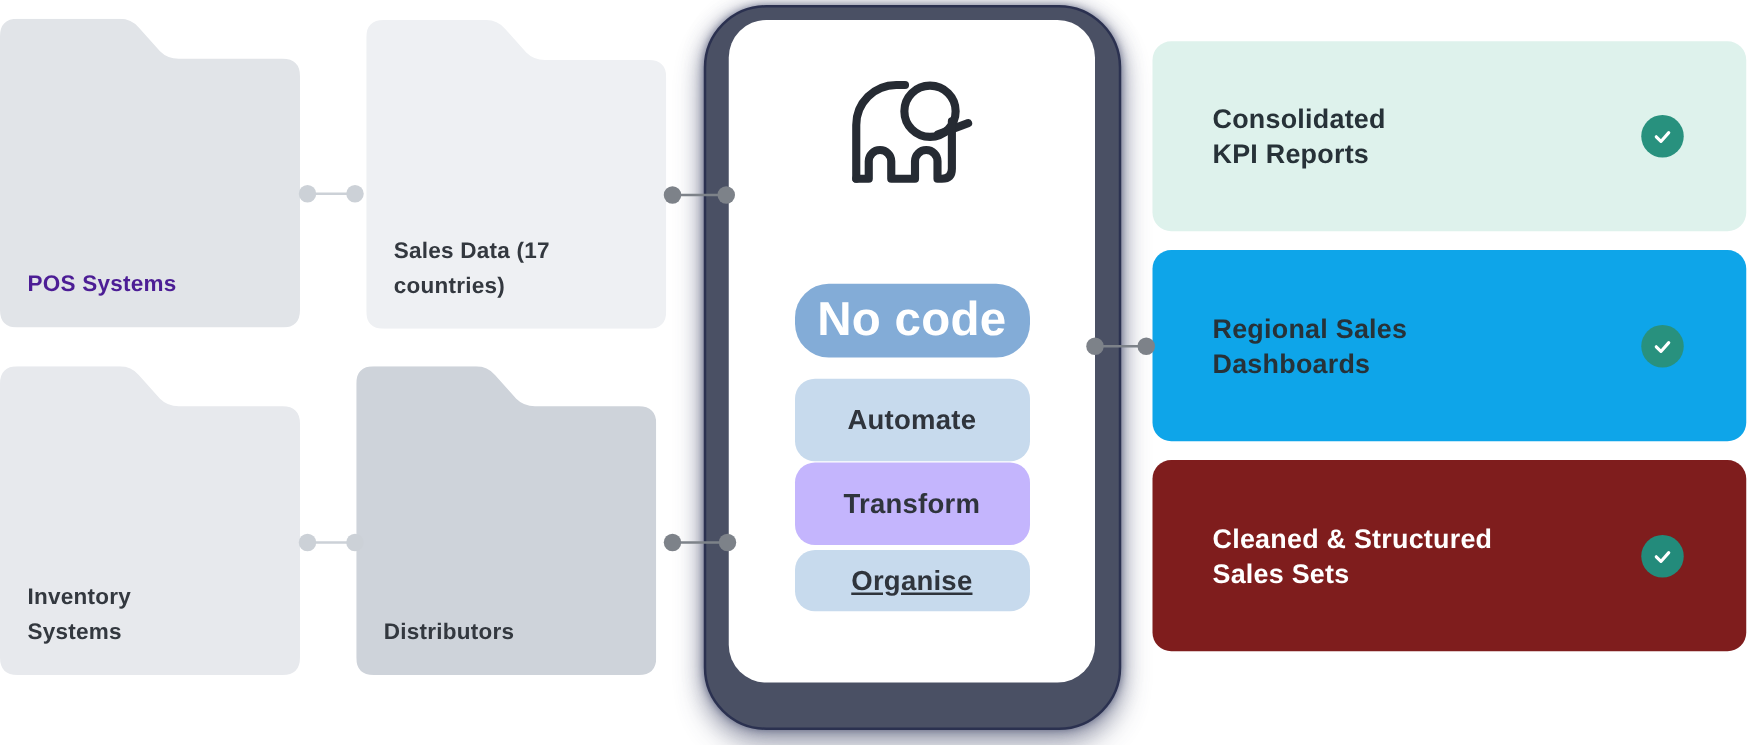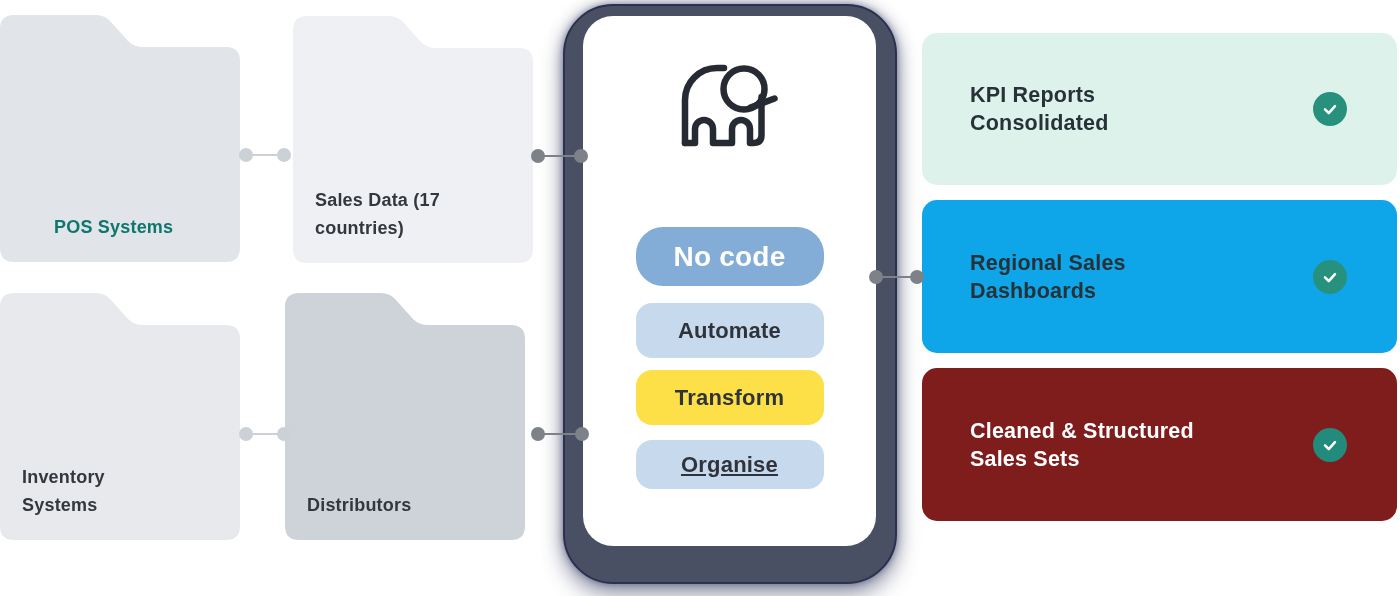--- a/index.html
+++ b/index.html
@@ -39,22 +39,22 @@
   .phone-screen{
     position:absolute;left:18px;right:19px;top:10px;bottom:36px;
     border-radius:30px;
   }
   .logo{position:absolute;left:50%;top:45px;transform:translateX(-50%);}
   .pill{
     position:absolute;left:50%;transform:translateX(-50%);
     width:188px;display:flex;align-items:center;justify-content:center;
     font-weight:bold;letter-spacing:.2px;
   }
-  .primary-pill{top:211px;height:59px;border-radius:27px;font-size:28px;}
-  .action-pill{height:55px;border-radius:16px;font-size:22px;}
+  .primary-pill{top:211px;height:59px;border-radius:27px;font-size:38px;}
+  .action-pill{height:66px;border-radius:16px;font-size:22px;}
   #action-0{top:287px;}
   #action-1{top:354px;}
   #action-2{top:424px;height:49px;}
   
   .out-card{position:absolute;left:922px;width:475px;border-radius:15px;z-index:1;}
   #card-0{top:33px;height:152px;}
   #card-1{top:200px;height:153px;}
   #card-2{top:368px;height:153px;}
   .card-label{
     position:absolute;left:48px;top:50%;transform:translateY(-50%);
@@ -70,21 +70,21 @@
 </style>
 </head>
 <body>
 
 <div class="stage">
 
   <div class="folder" id="folder-1">
     <svg viewBox="0 0 240 247">
       <path d="M14,0 H96 Q105,0 111,7 L128,26 Q134,32 143,32 H226 Q240,32 240,46 V233 Q240,247 226,247 H14 Q0,247 0,233 V14 Q0,0 14,0 Z" style="fill: rgb(225, 228, 232);"></path>
     </svg>
-    <div class="folder-label" style="color: #0f766e; margin-left: 32px;">
+    <div class="folder-label" style="color: #4c1d95;">
       <span class="line">POS Systems</span>
       <span class="line"></span>
     </div>
   </div>
 
   <div class="folder" id="folder-2">
     <svg viewBox="0 0 240 247">
       <path d="M14,0 H96 Q105,0 111,7 L128,26 Q134,32 143,32 H226 Q240,32 240,46 V233 Q240,247 226,247 H14 Q0,247 0,233 V14 Q0,0 14,0 Z" style="fill: rgb(238, 240, 243);"></path>
     </svg>
     <div class="folder-label" style="color: rgb(51, 56, 63);">
@@ -149,34 +149,34 @@
         <path d="M101.5,46 L101.5,84 Q101.5,92 93.5,92 L90,92 L90,78 A9,9 0 0 0 72,78 L72,92 L53,92 L53,78 A9,9 0 0 0 35,78 L35,92 L25,92"></path>
       </svg>
 
       <div class="pill primary-pill" style="background: rgb(131, 172, 215); color: rgb(255, 255, 255);">
         <span>No code</span>
       </div>
 
       <div class="pill action-pill" id="action-0" style="background: rgb(199, 218, 237); color: rgb(47, 52, 60);">
         <span>Automate</span>
       </div>
-      <div class="pill action-pill" id="action-1" style="background: #fde047; color: rgb(47, 52, 60);">
+      <div class="pill action-pill" id="action-1" style="background: #c4b5fd; color: rgb(47, 52, 60);">
         <span>Transform</span>
       </div>
       <div class="pill action-pill" id="action-2" style="background: rgb(199, 218, 237); color: rgb(47, 52, 60); text-decoration: underline;">
         <span>Organise</span>
       </div>
 
     </div>
   </div>
 
   <div class="out-card" id="card-0" style="background: rgb(222, 242, 236);">
     <div class="card-label" style="color: rgb(39, 50, 56);">
+      <span class="line">Consolidated</span>
       <span class="line">KPI Reports</span>
-      <span class="line">Consolidated</span>
     </div>
     <div class="check" style="background: rgb(40, 145, 126);">
       <svg width="20" height="20" viewBox="0 0 24 24" fill="none" stroke="#ffffff" stroke-width="3" stroke-linecap="round" stroke-linejoin="round">
         <path d="M6,12.5 L10.5,17 L18,8.5"></path>
       </svg>
     </div>
   </div>
 
   <div class="out-card" id="card-1" style="background: #0ea5e9;">
     <div class="card-label" style="color: rgb(39, 50, 56);">

